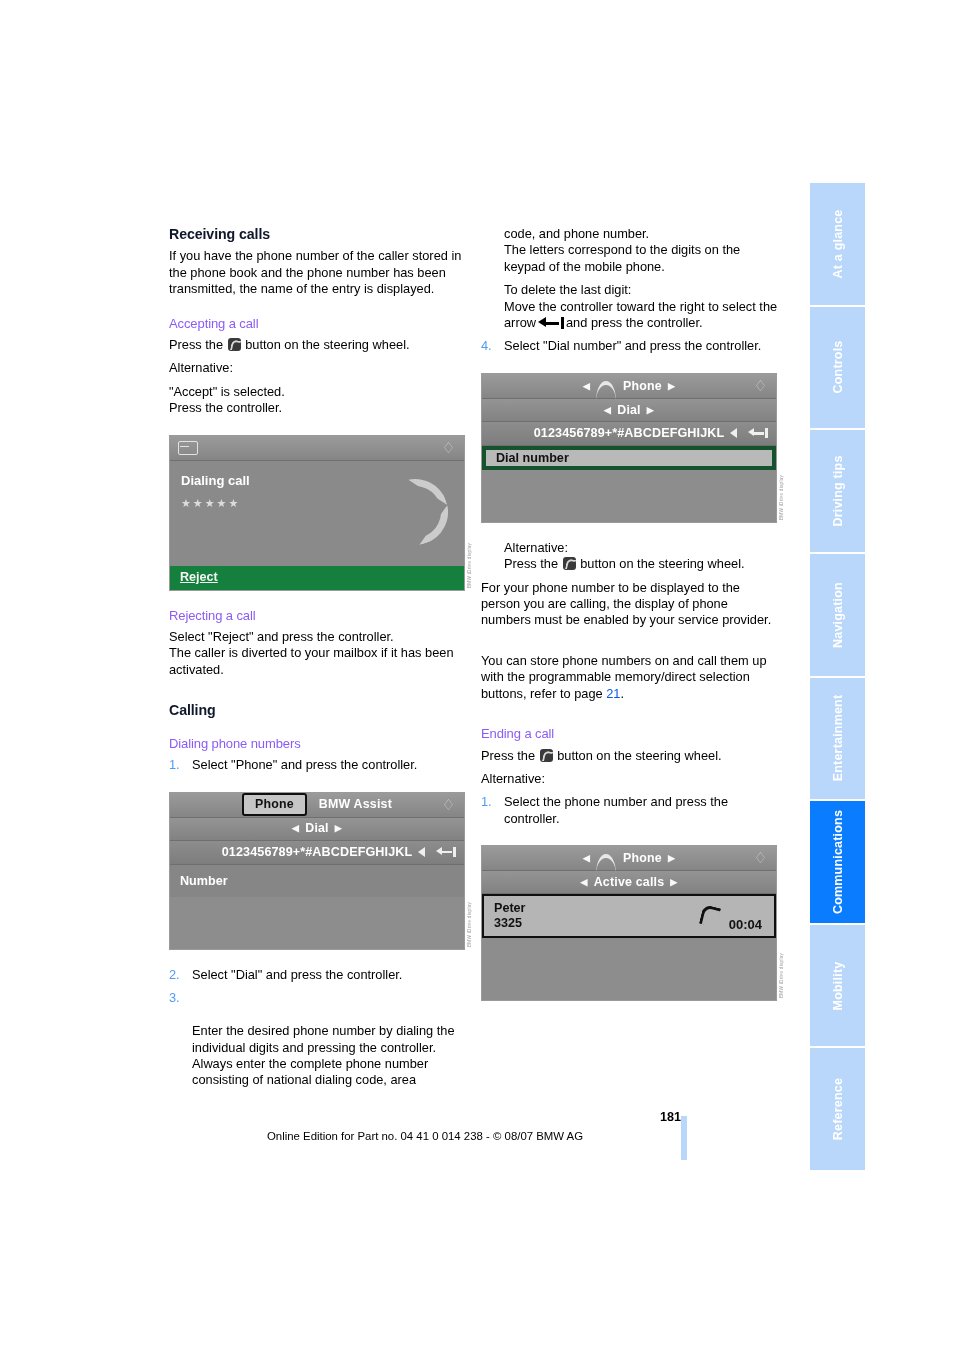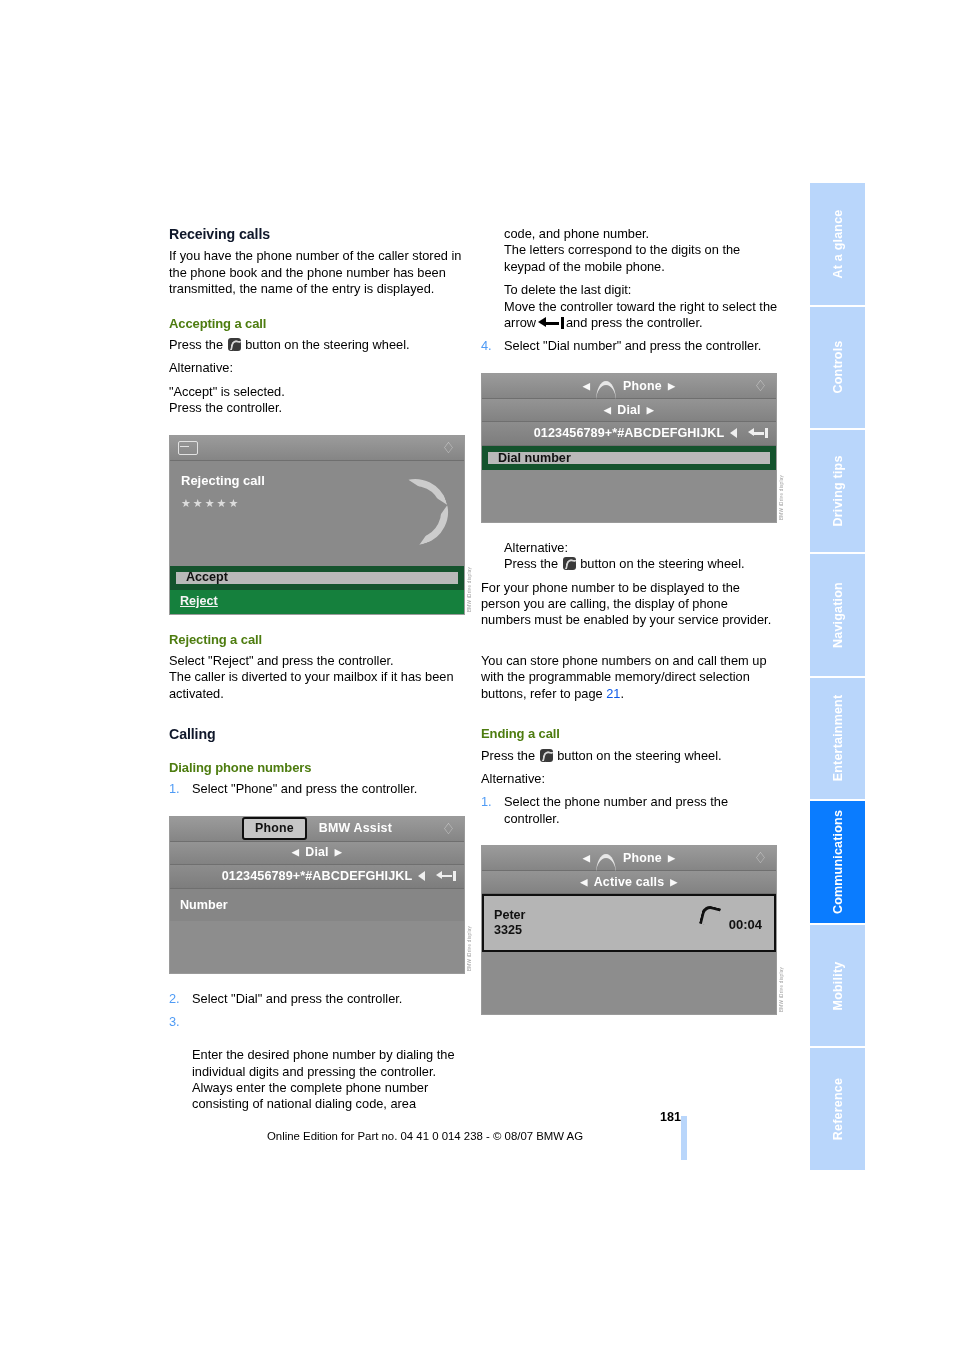--- a/index.html
+++ b/index.html
@@ -61,23 +61,23 @@
   .col-right { left: 481px; }
 
   h2.sec {
     color: #0f172a;
     font-size: 14.2px;
     font-weight: bold;
     margin: 0 0 6px 0;
     letter-spacing: -.1px;
   }
   h3.sub {
-    color: #4d7c0f;
+    color: #8b5cf6;
     font-size: 13px;
-    font-weight: bold;
+    font-weight: normal;
     margin: 0 0 5px 0;
     letter-spacing: -.1px;
   }
   .gap-sm { height: 11px; }
   .gap-md { height: 17px; }
   p.t { margin: 0 0 7px 0; }
   p.t.tight { margin-bottom: 0; }
 
   
   .olist { margin: 0; padding: 0; list-style: none; }
@@ -205,21 +205,21 @@
     align-items: center;
     padding: 0 10px;
     color: #fff;
     font-size: 12.6px;
     font-weight: bold;
     border-bottom: 1px solid #7b7b7b;
   }
   .s-item.sel {
     background: #b9b9b9;
     color: #111;
-    border: 6px solid #14532d;
+    border: 4px solid #14532d;
   }
   .s-item.dark {
     background: #15803d;
     color: #f4f4f4;
     border: none;
     text-decoration: underline;
   }
   .s-arrow { font-size: 9px; opacity: .95; margin: 0 6px; }
   .s-corner {
     position: absolute; right: 7px; top: 3px;
@@ -300,21 +300,21 @@
     content: "";
     position: absolute; left: 0; top: 0;
     width: 52px; height: 52px;
     border: 7px solid #cccccc;
     border-radius: 50%;
     clip-path: polygon(55% 0, 100% 0, 100% 100%, 40% 100%, 100% 55%);
     transform: rotate(-18deg);
   }
   .call-row {
     position: relative;
-    height: 58px;
+    height: 44px;
     background: #b5b5b5;
     border: 2px solid #0f0f0f;
     display: flex; align-items: center;
     padding: 9px 10px;
   }
   .call-name {
     color: #111; font-size: 12.6px; font-weight: bold;
     line-height: 15px;
   }
   .call-dur {
@@ -416,26 +416,23 @@
     <p class="t">Press the controller.</p>
 
     <div class="gap-sm"></div>
 
     <div class="shot">
       <div class="s-row s-head">
         <span class="s-left-icon"></span>
         <span class="s-corner">♢</span>
       </div>
       <div class="incoming-body">
-        <span class="incoming-title">Rejecting call</span>
+        <span class="incoming-title">Dialing call</span>
         <span class="incoming-stars">★★★★★</span>
         <span class="big-handset"></span>
-      </div>
-      <div class="s-item sel">
-        <span>Accept</span>
       </div>
       <div class="s-item dark">
         <span>Reject</span>
       </div>
       <div class="watermark">BMW iDrive display</div>
     </div>
 
     <div class="gap-md"></div>
 
     <h3 class="sub">Rejecting a call</h3>

